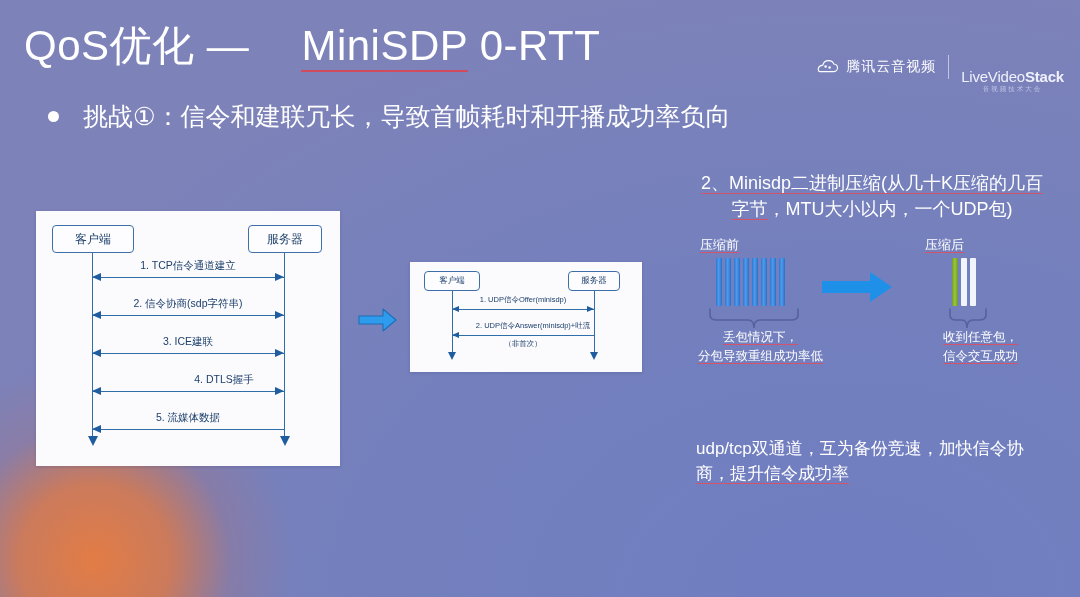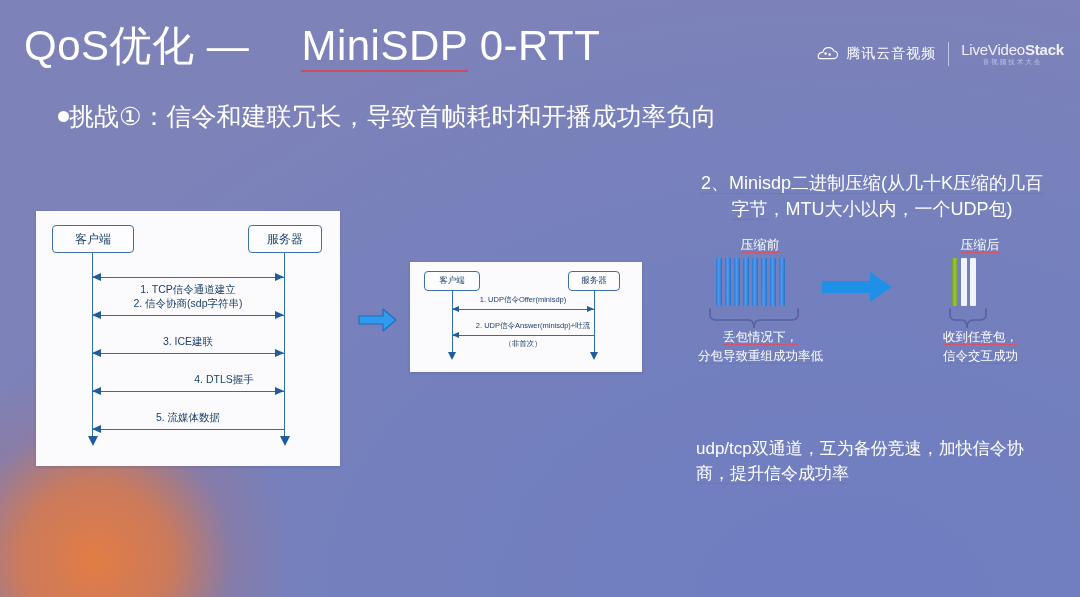--- a/index.html
+++ b/index.html
@@ -45,40 +45,40 @@
     gap: 12px;
   }
   .logo-tc { display: flex; align-items: center; gap: 7px; }
   .logo-tc .cloud-mark {
     width: 22px; height: 15px;
     position: relative;
   }
   .logo-tc .cloud-mark svg { display:block; }
   .logo-tc .tc-text { color: #ffffff; font-size: 14px; letter-spacing: 1px; }
   .logo-div { width: 1px; height: 24px; background: rgba(255,255,255,0.55); }
-  .logo-lvs { line-height: 1.05; }
+  .logo-lvs { line-height: 1.05; margin-top: 27px; }
   .logo-lvs .lvs-main { color: #eef0fb; font-size: 15px; letter-spacing: -0.2px; }
   .logo-lvs .lvs-main b { font-weight: 700; }
   .logo-lvs .lvs-sub {
     color: rgba(225,228,248,0.65);
     font-size: 6.5px;
     letter-spacing: 2px;
     text-align: center;
     margin-top: 1px;
     white-space: nowrap;
   }
 
   
   .bullet-row {
     position: absolute;
-    left: 58px;
+    left: 48px;
     top: 100px;
     display: flex;
     align-items: center;
-    gap: 0;
+    gap: 24px;
   }
   .bullet-dot {
     width: 11px; height: 11px;
     border-radius: 50%;
     background: #ffffff;
     flex: none;
   }
   .bullet-text {
     font-size: 25px;
     color: #ffffff;
@@ -178,21 +178,21 @@
 
   
   .big-arrow { position: absolute; left: 358px; top: 307px; }
 
   
   .cap-label {
     position: absolute;
     font-size: 13px;
     color: #ffffff;
     white-space: nowrap;
-    text-align: center;
+    text-align: left;
   }
   .bars { position: absolute; display: flex; gap: 3px; align-items: flex-end; }
   .bar { width: 6px; height: 48px; border-radius: 1px; }
   .bar-blue  { background: linear-gradient(90deg,#2f78d0 0%, #4e9bef 45%, #2a6fc4 100%); }
   .bar-green { background: linear-gradient(90deg,#6f9c2d 0%, #9ac53f 45%, #6f9c2d 100%); }
   .bar-white { background: #f2f4fb; }
   .brace { position: absolute; }
   .cap-note {
     position: absolute;
     font-size: 12.5px;
@@ -249,21 +249,21 @@
   <div class="card" id="card-left">
 
     <div class="node-box" style="left:16px; top:14px; width:82px; height:28px; font-size:12px;">客户端</div>
     <div class="node-box" style="left:212px; top:14px; width:74px; height:28px; font-size:12px;">服务器</div>
 
     <div class="lifeline" style="left:56px; top:42px; height:185px;"></div>
     <div class="lifeline" style="left:248px; top:42px; height:185px;"></div>
     <div class="life-head" style="left:51.5px; top:225px;"></div>
     <div class="life-head" style="left:243.5px; top:225px;"></div>
 
-    <div class="msg-label" style="left:56px; top:48px; width:192px; font-size:10.5px;margin-top:24px;">1. TCP信令通道建立</div>
+    <div class="msg-label" style="left:56px; top:48px; width:192px; font-size:10.5px;">1. TCP信令通道建立</div>
     <div class="msg-line" style="left:56px; top:66px; width:192px;"></div>
     <div class="arrow-r" style="left:239px; top:62.2px;"></div>
     <div class="arrow-l" style="left:56px; top:62.2px;"></div>
 
     <div class="msg-label" style="left:56px; top:86px; width:192px; font-size:10.5px;">2. 信令协商(sdp字符串)</div>
     <div class="msg-line" style="left:56px; top:104px; width:192px;"></div>
     <div class="arrow-r" style="left:239px; top:100.2px;"></div>
     <div class="arrow-l" style="left:56px; top:100.2px;"></div>
 
     <div class="msg-label" style="left:56px; top:124px; width:192px; font-size:10.5px;">3. ICE建联</div>

